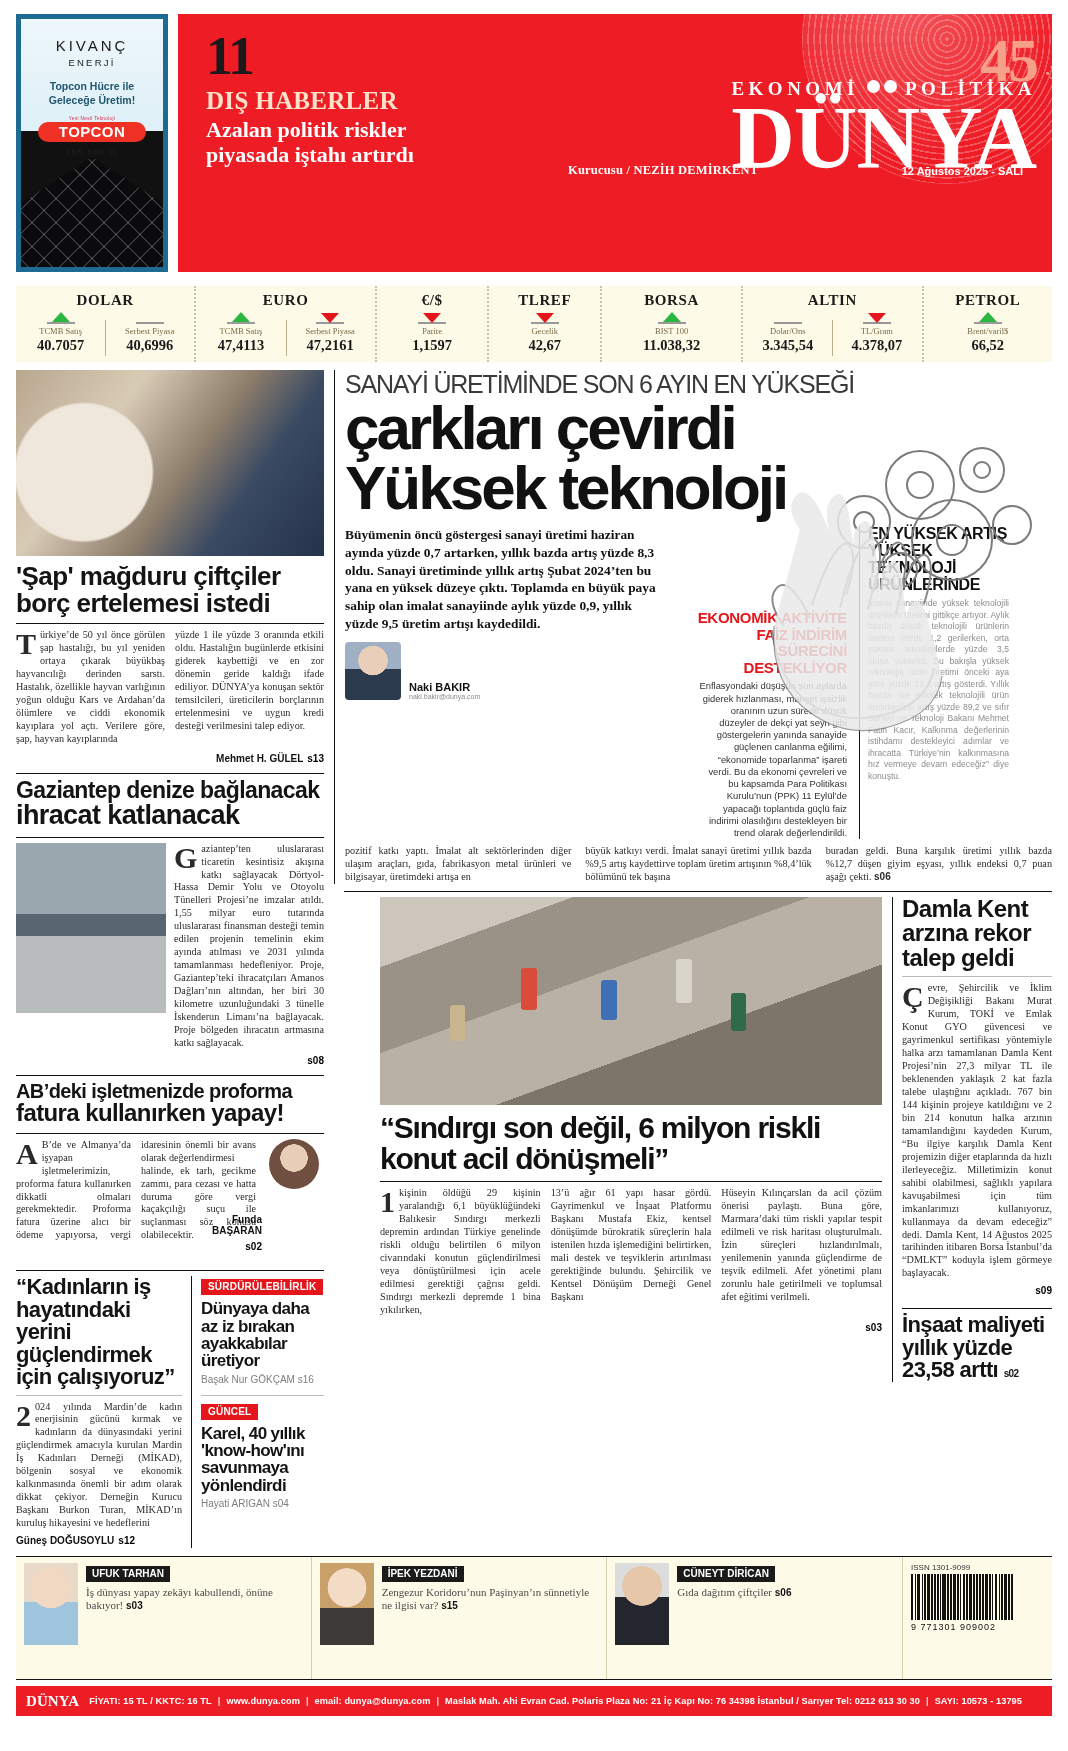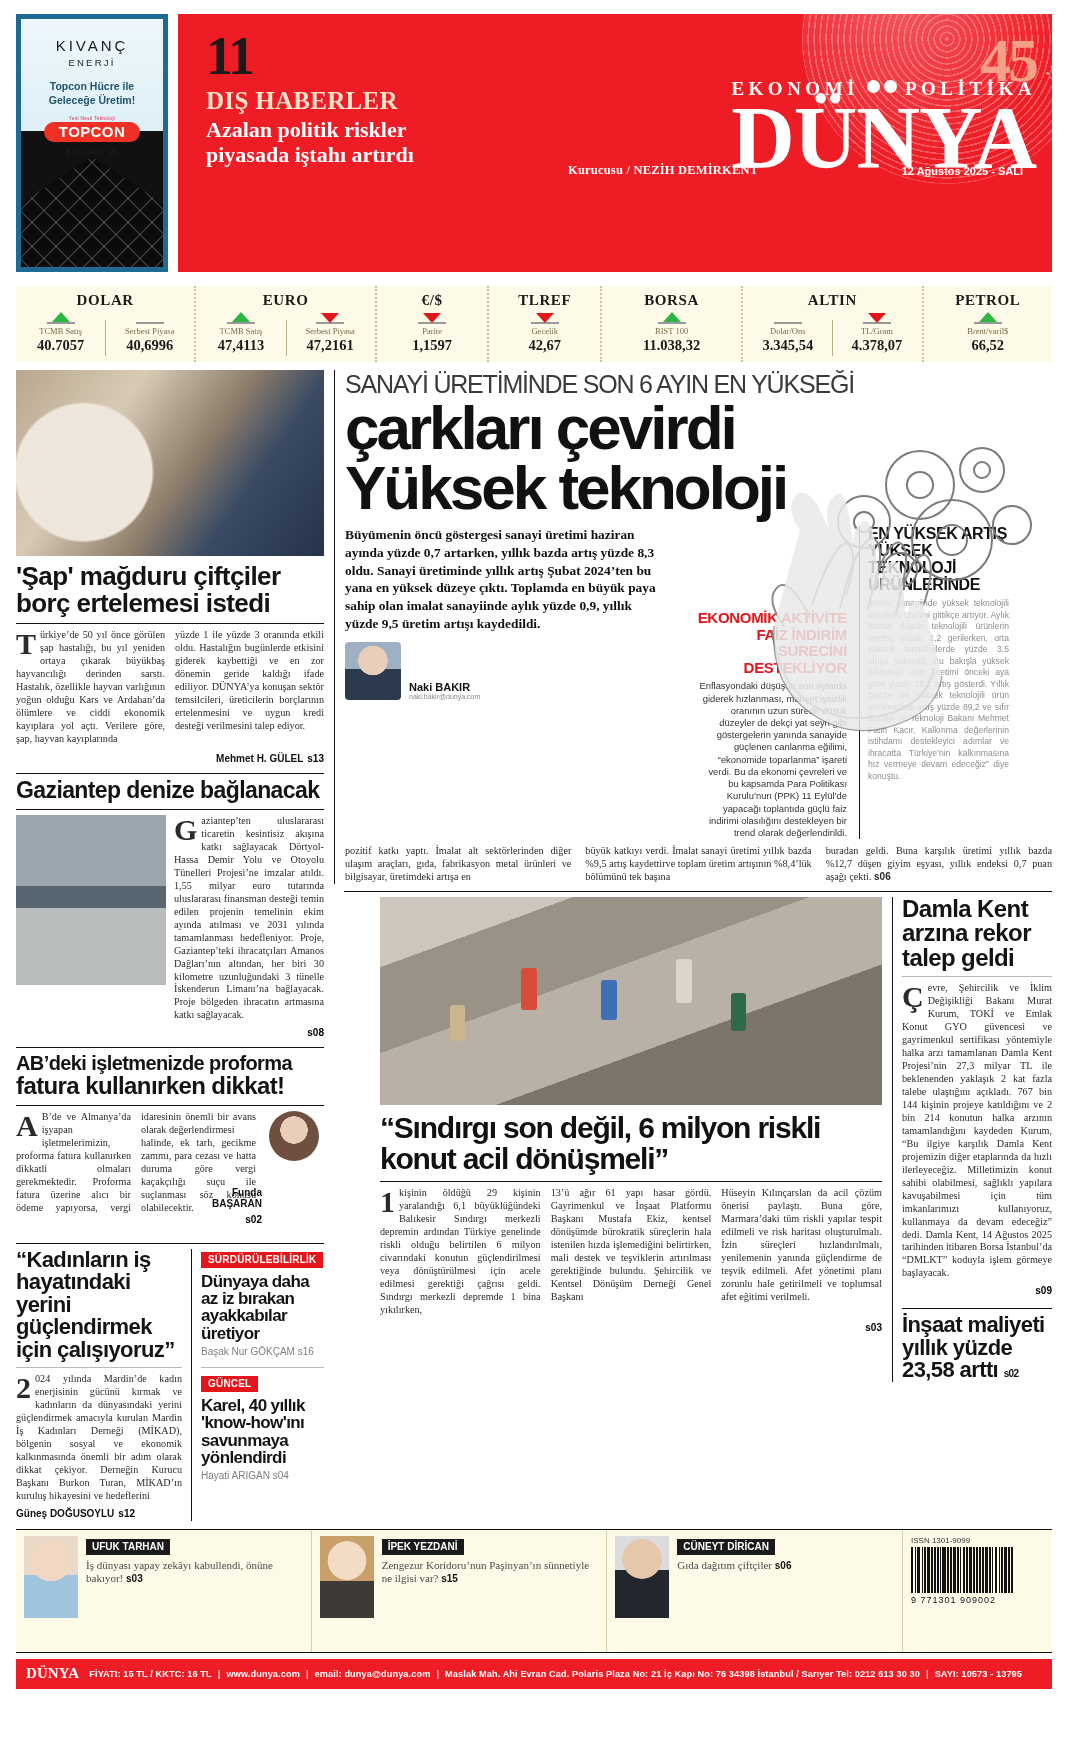--- a/index.html
+++ b/index.html
@@ -21,21 +21,21 @@
     position: relative; overflow: hidden;
   }
   .ad-brand { text-align:center; margin-top: 18px; font-family:"Liberation Sans",sans-serif;
     font-size: 15px; letter-spacing: 3px; color:#1b1b1b; font-weight:400; }
   .ad-sub { text-align:center; font-family:"Liberation Sans",sans-serif; font-size: 9.5px;
     letter-spacing: 2.2px; color:#1b1b1b; margin-top:3px; }
   .ad-line { text-align:center; font-family:"Liberation Sans",sans-serif; font-size: 10.5px;
     font-weight:700; color:#20566e; margin-top: 11px; line-height: 1.35; }
   .ad-tiny { text-align:center; font-size:4.5px; color:#d24; font-family:"Liberation Sans",sans-serif;
      margin-top:9px; letter-spacing:.4px;}
-  .ad-pill { margin: 1px auto 0; width: 96px; background:#ee3124; border-radius: 10px;
+  .ad-pill { margin: 1px auto 0; width: 108px; background:#ee3124; border-radius: 10px;
     color:#fff; font-family:"Liberation Sans",sans-serif; font-weight:800; font-size: 15px;
     text-align:center; letter-spacing:.4px; padding: 1px 0 2px; }
   .ad-model { text-align:center; font-family:"Liberation Sans",sans-serif; font-weight:700;
     font-size: 9px; color:#1b1b1b; margin-top: 5px; letter-spacing:1px; }
   .ad-panel { position:absolute; left:-6px; right:-6px; bottom:-10px; height: 120px;
     background:#0b0b0d; clip-path: polygon(50% 0%, 100% 42%, 100% 100%, 0% 100%, 0% 42%);
     background-image:
       repeating-linear-gradient(45deg, transparent 0 16px, rgba(255,255,255,.18) 16px 17px),
       repeating-linear-gradient(-45deg, transparent 0 16px, rgba(255,255,255,.18) 16px 17px);
     background-color:#0b0b0d;
@@ -320,36 +320,37 @@
         <p>yüzde 1 ile yüzde 3 oranında etkili oldu. Hastalığın bugünlerde etkisini giderek kaybettiği ve en zor dönemin geride kaldığı ifade ediliyor. DÜNYA’ya konuşan sektör temsilcileri, üreticilerin borçlarının ertelenmesini ve uygun kredi desteği verilmesini talep ediyor.</p>
       </div>
       <div style="text-align:right;margin-top:2px;">
         <span class="byline">Mehmet H. GÜLEL</span>
         <span class="pageref">s13</span>
       </div>
 
       <div class="rule"></div>
 
       <div class="hl" style="font-size:23px;">Gaziantep denize bağlanacak</div>
+      <div class="hl" style="font-size:27px;">ihracat katlanacak</div>
       <div class="rule"></div>
       <div style="display:flex;gap:8px;">
         <div class="photo" style="width:150px;height:170px;flex:none;background:
              linear-gradient(180deg,#9aa7ae 0 42%, #586672 42% 55%, #b9bcbd 55% 100%);"></div>
         <div class="bodytext" style="flex:1;">
           <p class="dropcap">Gaziantep’ten uluslararası ticaretin kesintisiz akışına katkı sağlayacak Dörtyol-Hassa Demir Yolu ve Otoyolu Tünelleri Projesi’ne imzalar atıldı. 1,55 milyar euro tutarında uluslararası finansman desteği temin edilen projenin temelinin ekim ayında atılması ve 2031 yılında tamamlanması hedefleniyor. Proje, Gaziantep’teki ihracatçıları Amanos Dağları’nın altından, her biri 30 kilometre uzunluğundaki 3 tünelle İskenderun Limanı’na bağlayacak. Proje bölgeden ihracatın artmasına katkı sağlayacak.</p>
         </div>
       </div>
       <div style="text-align:right;">
         <span class="pageref">s08</span>
       </div>
 
       <div class="rule"></div>
 
       <div class="hl" style="font-size:20px;">AB’deki işletmenizde proforma</div>
-      <div class="hl" style="font-size:24px;">fatura kullanırken dikkat!</div>
+      <div class="hl" style="font-size:24px;">fatura kullanırken yapay!</div>
       <div class="rule"></div>
       <div style="display:flex;gap:8px;">
         <div class="bodytext two-col" style="flex:1;">
           <p class="dropcap">AB’de ve Almanya’da işyapan işletmelerimizin, proforma fatura kullanırken dikkatli olmaları gerekmektedir. Proforma fatura üzerine alıcı bir ödeme yapıyorsa, vergi idaresinin önemli bir avans olarak değerlendirmesi</p>
           <p>halinde, ek tarh, gecikme zammı, para cezası ve hatta duruma göre vergi kaçakçılığı suçu ile suçlanması söz konusu olabilecektir.</p>
         </div>
         <div style="width:60px;flex:none;text-align:center;">
           <div class="avatar" style="width:50px;height:50px;background:
                radial-gradient(circle at 50% 38%, #e8cdb8 0 34%, transparent 35%), #6f4f3f;"></div>
         </div>

